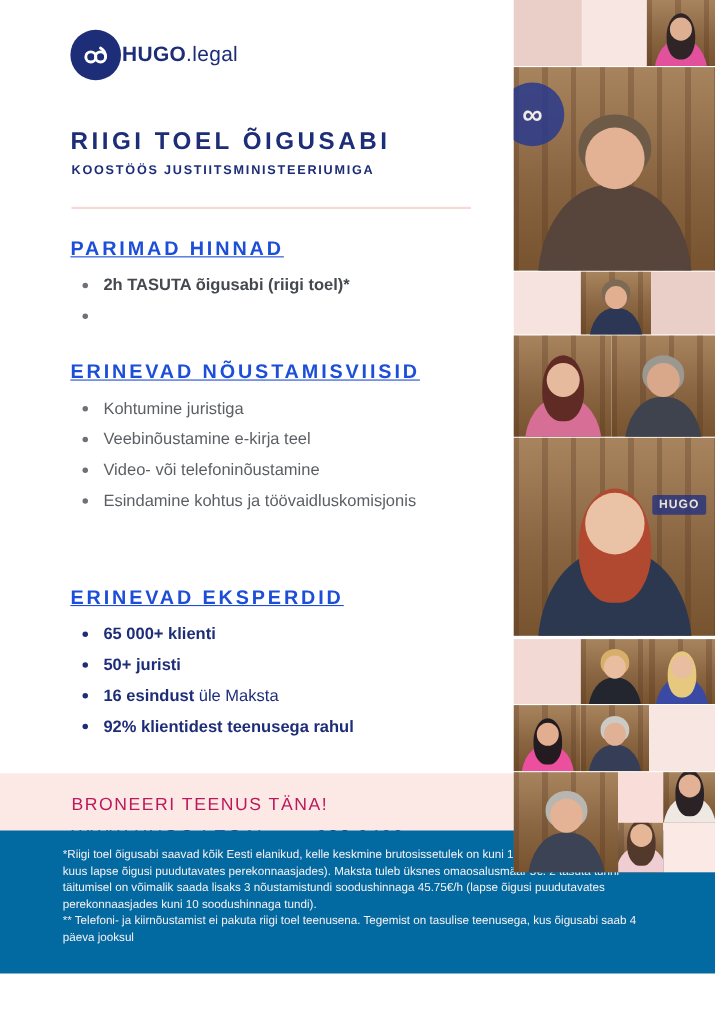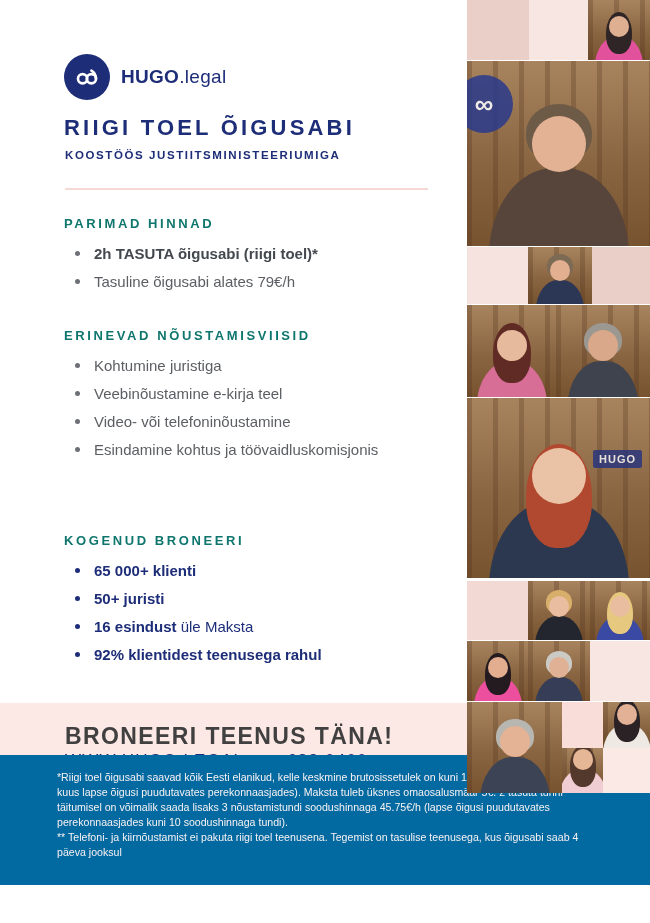--- a/index.html
+++ b/index.html
@@ -1,49 +1,49 @@
 <!DOCTYPE html>
 <html><head>
 <meta charset="utf-8">
 <style>
   html,body{margin:0;padding:0;background:#ffffff;}
   .page{position:relative;width:650px;height:923px;background:#ffffff;overflow:hidden;
         font-family:"Liberation Sans",sans-serif;}
 
   
-  .logo-row{position:absolute;left:64px;top:54px;display:flex;align-items:center;gap:11px;}
+  .logo-row{position:absolute;left:64px;top:27px;display:flex;align-items:center;gap:1px;}
   .logo-circle{width:46px;height:46px;border-radius:50%;background:#1d2d78;
                display:flex;align-items:center;justify-content:center;flex:0 0 auto;}
   .brand-name{font-size:19px;color:#1d2d78;letter-spacing:.3px;}
   .brand-name .b{font-weight:bold;}
 
   
   .title{position:absolute;left:64px;top:115px;font-size:22px;font-weight:bold;
          color:#1d2d78;letter-spacing:3.2px;}
   .subtitle{position:absolute;left:65px;top:149px;font-size:11.5px;font-weight:bold;
             color:#1d2d78;letter-spacing:1.6px;}
   .divider{position:absolute;left:65px;top:188px;width:363px;height:2px;background:#f5d9d4;}
 
   
   .section{position:absolute;left:64px;width:402px;}
   .s1{top:216px}.s2{top:328px}.s3{top:533px}
-  .section h2{margin:0 0 15px 0;font-size:13px;font-weight:bold;color:#0f766e;letter-spacing:2.6px;}
+  .section h2{margin:0 0 15px 0;font-size:18px;font-weight:bold;color:#1d4ed8;letter-spacing:2.6px;text-decoration:underline;}
   .section ul{list-style:none;margin:0;padding:0 0 0 11px;}
   .section li{position:relative;padding-left:19px;margin-bottom:12px;
               font-size:15px;line-height:16px;color:#5b5e63;}
   .dot{position:absolute;left:0;top:5px;width:5px;height:5px;border-radius:50%;background:#6d7076;}
   .tb{font-weight:bold;color:#44484f;}
   ul.navy li{color:#1d2d78;font-weight:bold;}
   ul.navy .dot{background:#1d2d78;}
   ul.navy .tr{font-weight:normal;}
 
   
   .cta{position:absolute;left:0;top:703px;width:467px;height:90px;background:#fce8e4;}
-  .cta-headline{position:absolute;left:65px;top:20px;font-size:23px;font-weight:bold;
-                color:#404040;letter-spacing:1.4px;}
+  .cta-headline{position:absolute;left:65px;top:20px;font-size:16px;font-weight:normal;
+                color:#be185d;letter-spacing:1.4px;}
   .cta-line2{position:absolute;left:65px;top:48px;font-size:17px;color:#1d2d78;letter-spacing:1.2px;}
   .cta-line2 .site,.cta-line2 .phone{font-weight:normal;text-align:center;}
   .cta-line2 .or{font-size:11px;letter-spacing:2px;color:#39498f;margin:0 9px;}
 
   
   .footer{position:absolute;left:0;top:755px;width:650px;height:130px;background:#0369a1;}
   .footer .inner{padding:15px 52px 0 57px;font-size:10.6px;line-height:15px;color:#f8f2f3;}
   .footer p{margin:0;}
 
   
@@ -93,36 +93,36 @@
   </div>
 
   <div class="title">RIIGI TOEL ÕIGUSABI</div>
   <div class="subtitle">KOOSTÖÖS JUSTIITSMINISTEERIUMIGA</div>
   <div class="divider"></div>
 
   <div class="section s1">
     <h2>PARIMAD HINNAD</h2>
     <ul>
       <li><span class="dot"></span><span class="tb">2h TASUTA õigusabi (riigi toel)*</span><span class="tr"></span></li>
-      <li><span class="dot"></span><span class="tb"></span><span class="tr">Tasuline õigusabi alates 79€/h</span></li>
+      <li><span class="dot"></span><span class="tb"></span></li>
     </ul>
   </div>
 
   <div class="section s2">
     <h2>ERINEVAD NÕUSTAMISVIISID</h2>
     <ul>
       <li><span class="dot"></span><span class="tr">Kohtumine juristiga</span></li>
       <li><span class="dot"></span><span class="tr">Veebinõustamine e-kirja teel</span></li>
       <li><span class="dot"></span><span class="tr">Video- või telefoninõustamine</span></li>
       <li><span class="dot"></span><span class="tr">Esindamine kohtus ja töövaidluskomisjonis</span></li>
     </ul>
   </div>
 
   <div class="section s3">
-    <h2>KOGENUD BRONEERI</h2>
+    <h2>ERINEVAD EKSPERDID</h2>
     <ul class="navy">
       <li><span class="dot"></span><span>65 000+ klienti</span><span class="tr"></span></li>
       <li><span class="dot"></span><span>50+ juristi</span><span class="tr"></span></li>
       <li><span class="dot"></span><span>16 esindust</span><span class="tr"> üle Maksta</span></li>
       <li><span class="dot"></span><span>92% klientidest teenusega rahul</span><span class="tr"></span></li>
     </ul>
   </div>
 
   <div class="cta">
     <div class="cta-headline">BRONEERI TEENUS TÄNA!</div>

